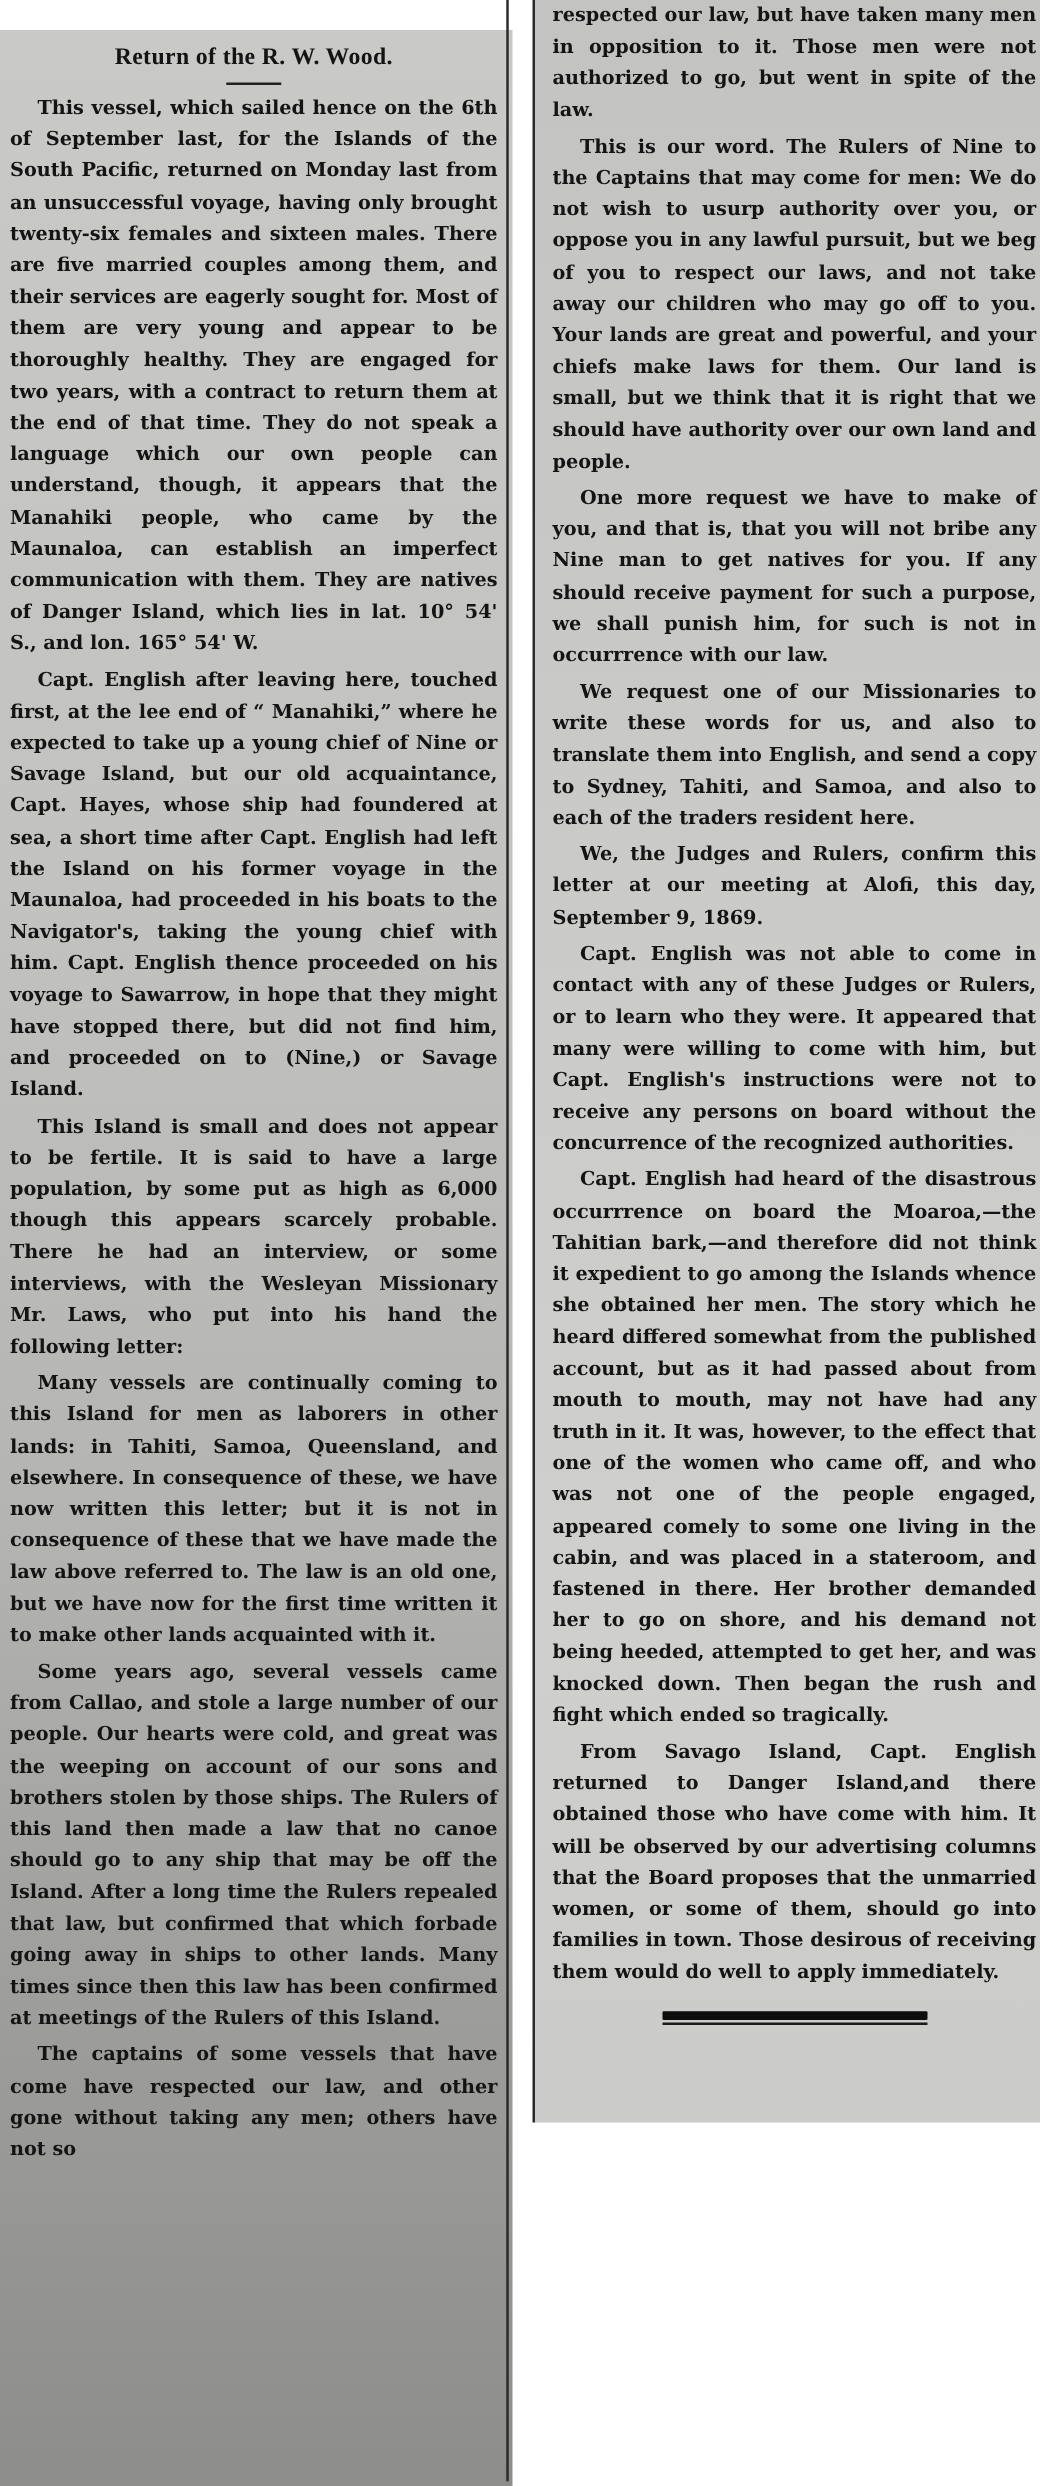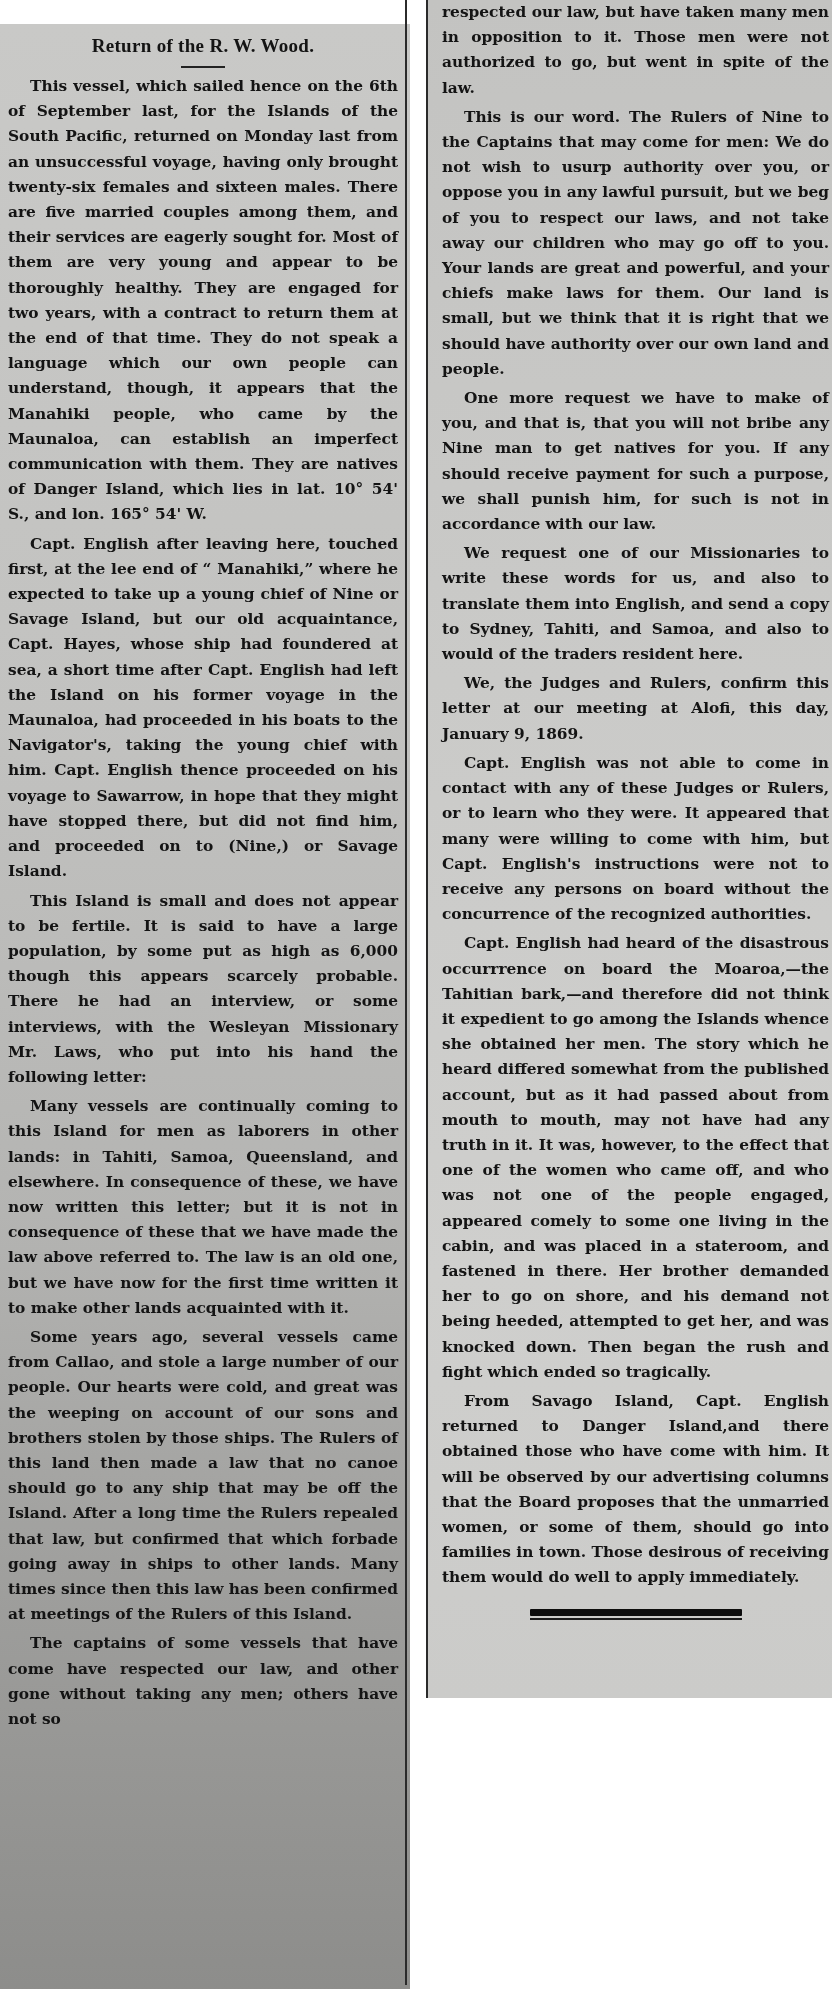--- a/index.html
+++ b/index.html
@@ -51,23 +51,23 @@
     <p>Many vessels are continually coming to this Island for men as laborers in other lands: in Tahiti, Samoa, Queensland, and elsewhere. In consequence of these, we have now written this letter; but it is not in consequence of these that we have made the law above referred to. The law is an old one, but we have now for the first time written it to make other lands acquainted with it.</p>
     <p>Some years ago, several vessels came from Callao, and stole a large number of our people. Our hearts were cold, and great was the weeping on account of our sons and brothers stolen by those ships. The Rulers of this land then made a law that no canoe should go to any ship that may be off the Island. After a long time the Rulers repealed that law, but confirmed that which forbade going away in ships to other lands. Many times since then this law has been confirmed at meetings of the Rulers of this Island.</p>
     <p>The captains of some vessels that have come have respected our law, and other gone without taking any men; others have not so</p>
   </div>
 
   <div class="rule-v rule-a"></div>
 
   <div class="col col-right">
     <p class="cont">respected our law, but have taken many men in opposition to it. Those men were not authorized to go, but went in spite of the law.</p>
     <p>This is our word. The Rulers of Nine to the Captains that may come for men: We do not wish to usurp authority over you, or oppose you in any lawful pursuit, but we beg of you to respect our laws, and not take away our children who may go off to you. Your lands are great and powerful, and your chiefs make laws for them. Our land is small, but we think that it is right that we should have authority over our own land and people.</p>
-    <p>One more request we have to make of you, and that is, that you will not bribe any Nine man to get natives for you. If any should receive payment for such a purpose, we shall punish him, for such is not in accordance with our law.</p>
-    <p>We request one of our Missionaries to write these words for us, and also to translate them into English, and send a copy to Sydney, Tahiti, and Samoa, and also to would of the traders resident here.</p>
-    <p>We, the Judges and Rulers, confirm this letter at our meeting at Alofi, this day, January 9, 1869.</p>
+    <p>One more request we have to make of you, and that is, that you will not bribe any Nine man to get natives for you. If any should receive payment for such a purpose, we shall punish him, for such is not in occurrrence with our law.</p>
+    <p>We request one of our Missionaries to write these words for us, and also to translate them into English, and send a copy to Sydney, Tahiti, and Samoa, and also to each of the traders resident here.</p>
+    <p>We, the Judges and Rulers, confirm this letter at our meeting at Alofi, this day, September 9, 1869.</p>
     <p>Capt. English was not able to come in contact with any of these Judges or Rulers, or to learn who they were. It appeared that many were willing to come with him, but Capt. English's instructions were not to receive any persons on board without the concurrence of the recognized authorities.</p>
     <p>Capt. English had heard of the disastrous occurrrence on board the Moaroa,—the Tahitian bark,—and therefore did not think it expedient to go among the Islands whence she obtained her men. The story which he heard differed somewhat from the published account, but as it had passed about from mouth to mouth, may not have had any truth in it. It was, however, to the effect that one of the women who came off, and who was not one of the people engaged, appeared comely to some one living in the cabin, and was placed in a stateroom, and fastened in there. Her brother demanded her to go on shore, and his demand not being heeded, attempted to get her, and was knocked down. Then began the rush and fight which ended so tragically.</p>
     <p>From Savago Island, Capt. English returned to Danger Island,and there obtained those who have come with him. It will be observed by our advertising columns that the Board proposes that the unmarried women, or some of them, should go into families in town. Those desirous of receiving them would do well to apply immediately.</p>
     <div class="end-rule">
       <div class="thick"></div>
       <div class="thin"></div>
     </div>
   </div>
 </div>
 

